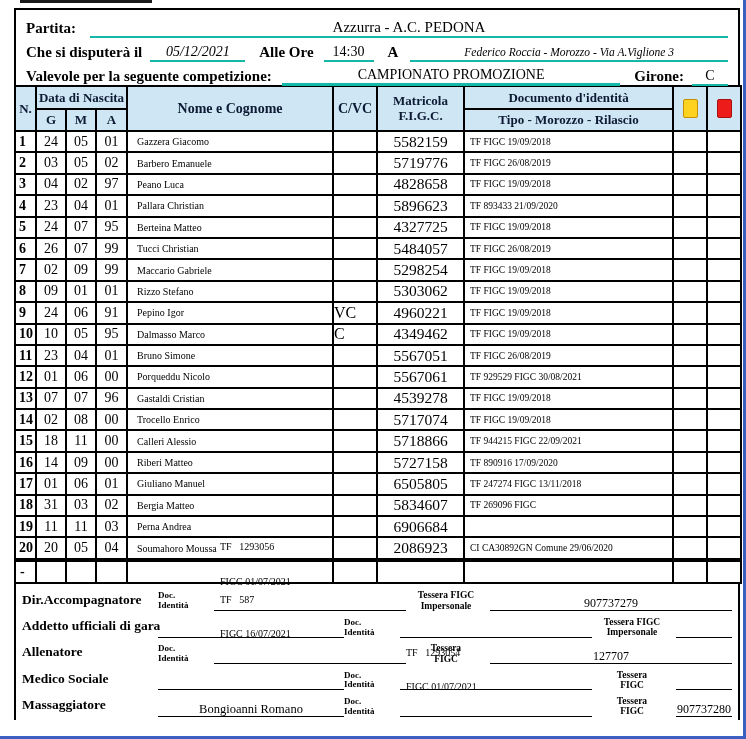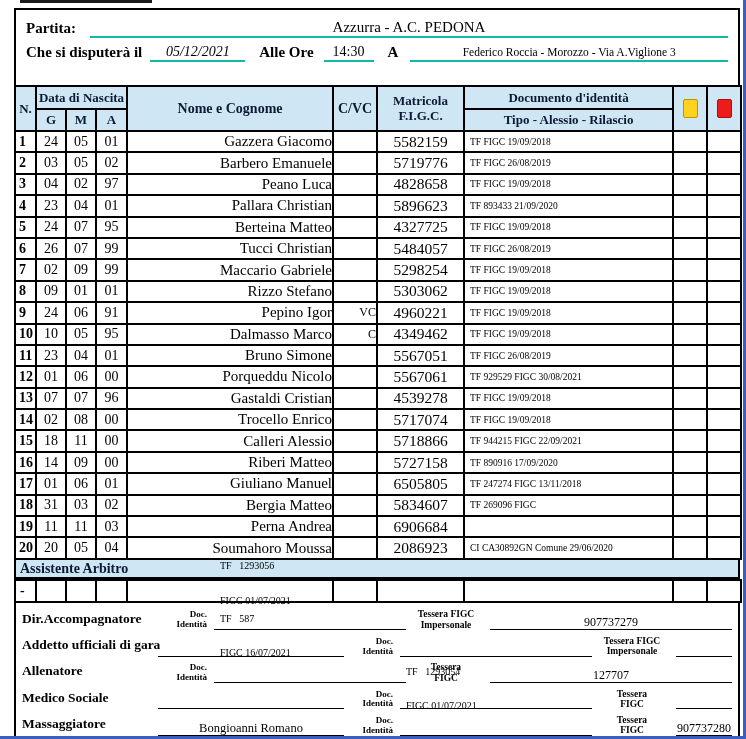--- a/index.html
+++ b/index.html
@@ -16,58 +16,58 @@
 
   
   .head-box { border:2px solid #000; border-bottom:none; padding:4px 10px 2px 10px; height:77px; }
   .h-row { display:flex; align-items:flex-end; height:24px; }
   .h-label { font-weight:bold; font-size:15px; white-space:nowrap; padding-bottom:1px; }
   .u { border-bottom:2px solid #14b8a6; text-align:center; font-size:14px; padding-bottom:0; }
   .u.thick { border-bottom-width:3px; }
   .partita-line { flex:1; margin-left:14px; font-size:15px; }
   .date-line { width:95px; margin-left:8px;font-style:italic; }
   .time-line { width:50px; margin-left:10px; }
-  .venue-line { flex:1; margin-left:12px; font-size:11.5px; padding-bottom:2px; }
+  .venue-line { flex:1; margin-left:12px; font-size:11.5px; padding-bottom:2px;font-style:italic; }
   .comp-line { flex:1; margin-left:10px; }
   .girone-line { width:36px; margin-left:8px; }
   .ml { margin-left:14px; }
 
   
   table.roster { border-collapse:collapse; table-layout:fixed; width:726px; }
   table.roster td, table.roster th { border:2px solid #000; overflow:hidden; white-space:nowrap; }
   thead th { background:#cfe7f5; color:#0c1a33; font-size:13px; padding:0; }
   .th-big { font-size:14px; }
   .hdr-r1 th { height:23px; }
   .hdr-r2 th { height:22px; }
   .two-line { line-height:1.1; }
   tbody td { height:21.4px; font-size:14px; background:#fff; }
   td.c-n { font-weight:bold; padding-left:3px; font-size:14px; }
   td.c-d { text-align:center; }
-  td.c-name { font-size:15px; padding-left:9px;text-align:right; }
-  td.c-cvc { text-align:right; font-size:12px; }
+  td.c-name { font-size:10px; padding-left:9px; }
+  td.c-cvc { text-align:left; font-size:16px; }
   td.c-mat { text-align:center; font-size:15.5px; }
   td.c-doc { font-size:9.5px; padding-left:5px; white-space:pre; }
   .card { display:inline-block; width:15px; height:19px; border-radius:2px; vertical-align:middle; }
   .card.yellow { background:#ffd21f; border:1.5px solid #c98f00; }
   .card.red { background:#ee1b1b; border:1.5px solid #a80f0f; }
   th.cardcell { text-align:center; }
 
   
   .assist-bar {
     border:2px solid #000; border-top:none; background:#cfe7f5; color:#0c1a33;
     font-weight:bold; font-size:14px; height:19px; padding:0 0 0 4px; line-height:17px;
   }
   table.dashrow td { height:22px; font-weight:bold; padding-left:4px; font-size:14px; }
 
   
   .staff { border-left:2px solid #000; border-right:2px solid #000; height:136px; padding-top:4px; }
   .staff-row { display:flex; align-items:flex-end; height:26.4px; padding:0 6px 3px 6px; }
   .role { width:136px; font-weight:bold; font-size:13.5px; align-self:center; white-space:nowrap; }
   .name-u { width:186px; border-bottom:1.5px solid #000; text-align:center; font-size:12.5px; height:15px; }
-  .doc-label { width:56px; font-weight:bold; font-size:9px; text-align:right; padding-right:7px; line-height:1.1; }
+  .doc-label { width:56px; font-weight:bold; font-size:9px; padding-right:7px; line-height:1.1; }
   .doc-u { width:192px; border-bottom:1.5px solid #000; font-size:10px; line-height:1.15; padding-left:6px; white-space:pre; min-height:12px; }
   .tessera-label { width:80px; font-weight:bold; font-size:9.5px; text-align:center; line-height:1.1; }
   .tessera-u { flex:1; margin-left:4px; border-bottom:1.5px solid #000; text-align:center; font-size:12px; height:15px; }
 </style>
 </head>
 <body>
 
 <div class="page">
   <div class="top-artifact"></div>
 
@@ -78,20 +78,26 @@
         <span class="h-label">Partita:</span>
         <span class="u partita-line">Azzurra - A.C. PEDONA</span>
       </div>
       <div class="h-row">
         <span class="h-label">Che si disputerà il</span>
         <span class="u date-line">05/12/2021</span>
         <span class="h-label ml">Alle Ore</span>
         <span class="u time-line">14:30</span>
         <span class="h-label ml">A</span>
         <span class="u venue-line">Federico Roccia - Morozzo - Via A.Viglione 3</span>
+      </div>
+      <div class="h-row">
+        <span class="h-label">Valevole per la seguente competizione:</span>
+        <span class="u thick comp-line">CAMPIONATO PROMOZIONE</span>
+        <span class="h-label ml">Girone:</span>
+        <span class="u girone-line">C</span>
       </div>
     </div>
 
     <table class="roster">
       <colgroup>
         <col style="width:21px">
           <col style="width:30px">
           <col style="width:30px">
           <col style="width:31px">
         <col style="width:206px">
@@ -112,21 +118,21 @@
             <div>F.I.G.C.</div>
           </th>
           <th>Documento d'identità</th>
           <th rowspan="2" class="cardcell"><span class="card yellow"></span></th>
           <th rowspan="2" class="cardcell"><span class="card red"></span></th>
         </tr>
         <tr class="hdr-r2">
           <th>G</th>
           <th>M</th>
           <th>A</th>
-          <th>Tipo - Alessio - Rilascio</th>
+          <th>Tipo - Morozzo - Rilascio</th>
         </tr>
       </thead>
       <tbody id="players-tbody">
   <tr>
     <td class="c-n">1</td>
     <td class="c-d">24</td>
     <td class="c-d">05</td>
     <td class="c-d">01</td>
     <td class="c-name">Gazzera Giacomo</td>
     <td class="c-cvc"></td>
@@ -378,21 +384,20 @@
     <td class="c-name">Soumahoro Moussa</td>
     <td class="c-cvc"></td>
     <td class="c-mat">2086923</td>
     <td class="c-doc">CI   CA30892GN    Comune 29/06/2020</td>
     <td></td>
     <td></td>
   </tr>
 </tbody>
     </table>
 
-    <div class="assist-bar">Assistente Arbitro</div>
     <table class="roster dashrow">
       <colgroup>
         <col style="width:21px">
           <col style="width:30px">
           <col style="width:30px">
           <col style="width:31px">
         <col style="width:206px">
           <col style="width:44px">
           <col style="width:87px">
           <col style="width:209px">

